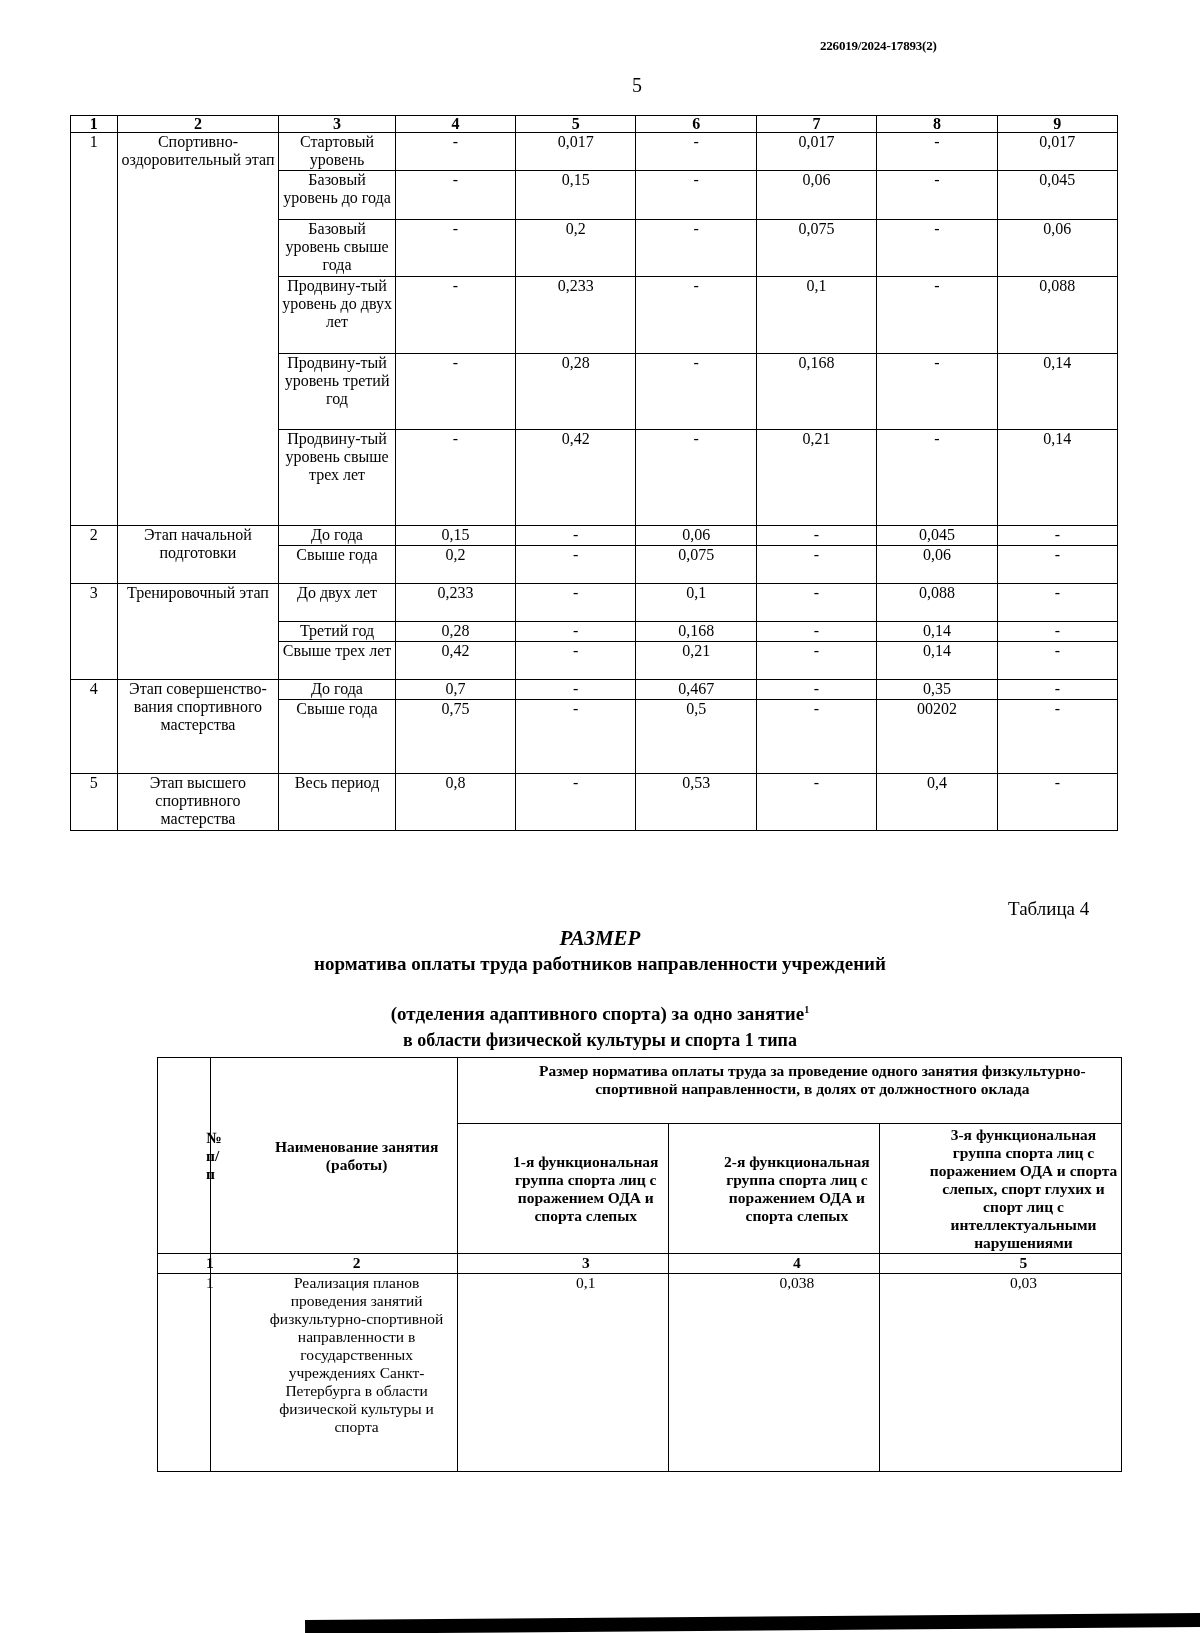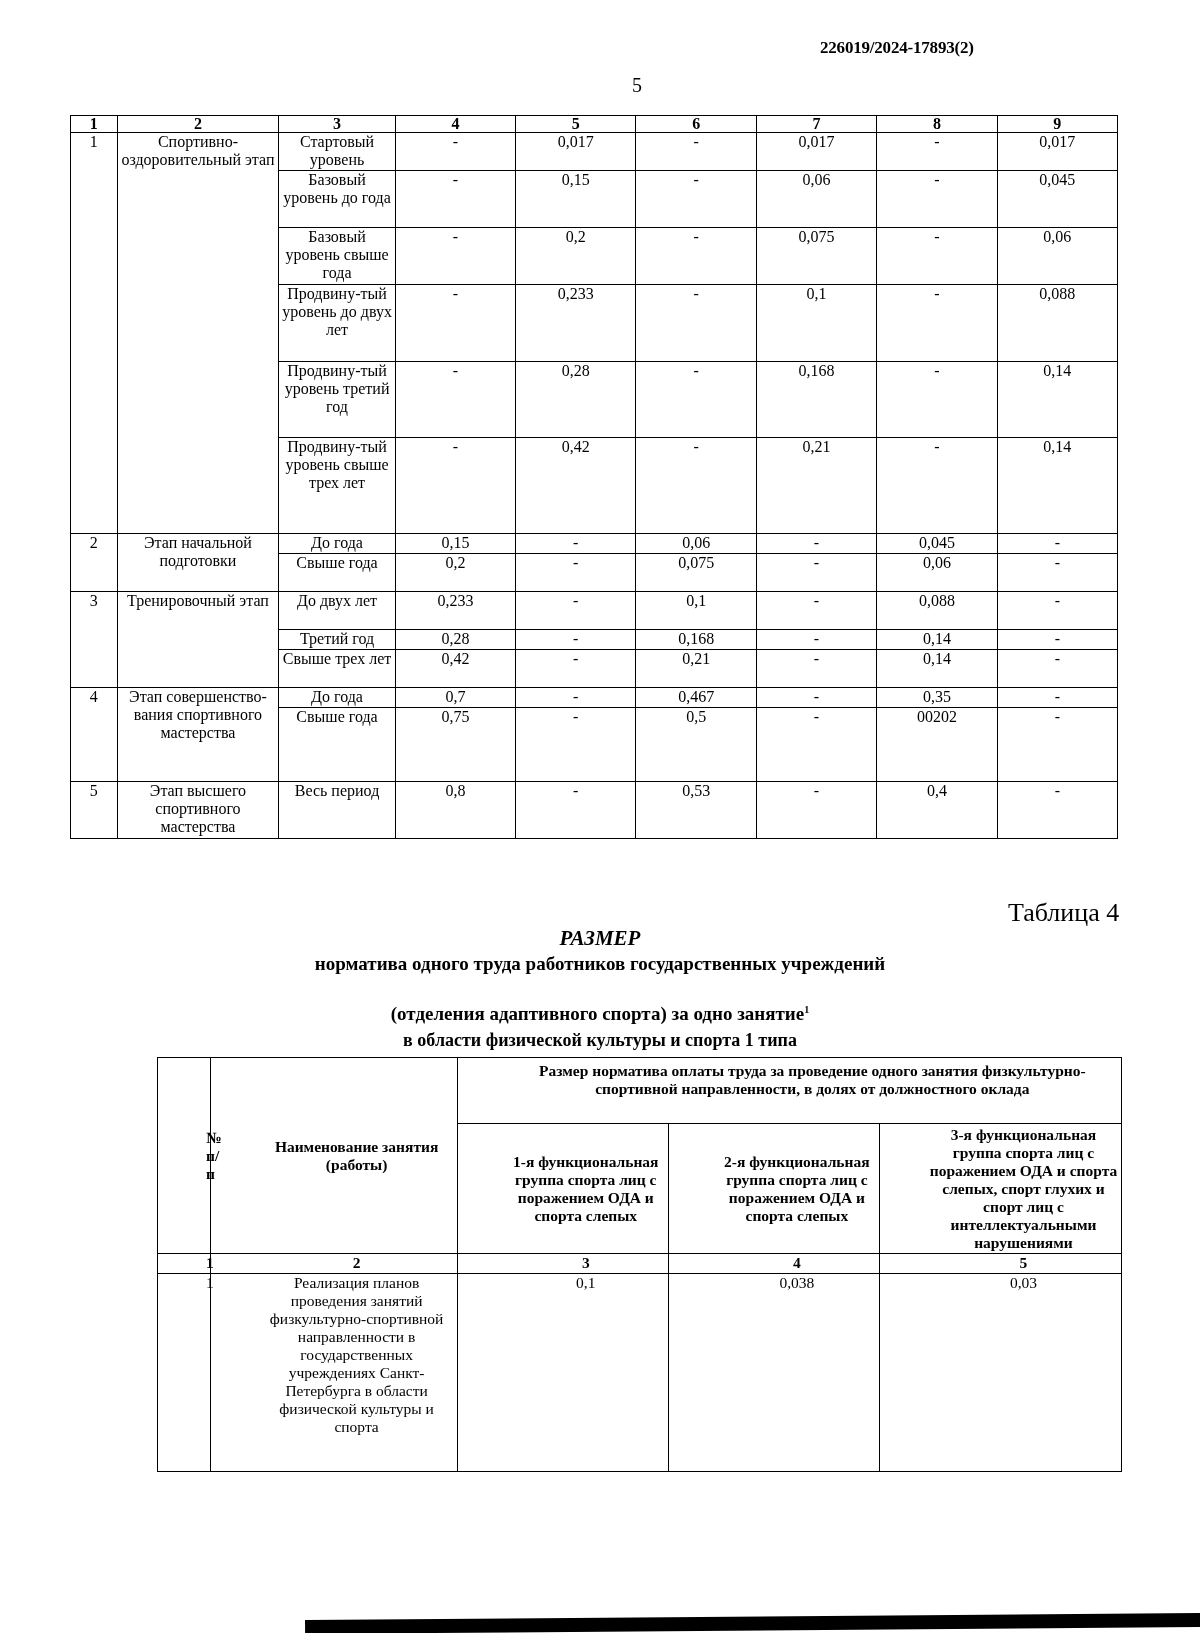--- a/index.html
+++ b/index.html
@@ -1,26 +1,26 @@
 <!DOCTYPE html>
 <html><head>
 <meta charset="utf-8">
 <style>
   html, body { margin:0; padding:0; background:#ffffff; }
   body { width:1200px; height:1633px; position:relative; overflow:hidden;
          font-family:"Liberation Serif", "DejaVu Serif", serif; color:#000; }
-  .doc-id { position:absolute; left:820px; top:38px; font-size:17px; font-weight:bold; letter-spacing:-0.2px;text-align:center; }
+  .doc-id { position:absolute; left:820px; top:38px; font-size:13px; font-weight:bold; letter-spacing:-0.2px;text-align:center; }
   .page-num { position:absolute; left:632px; top:74px; font-size:20px; }
   table { border-collapse:collapse; table-layout:fixed; }
   td, th { border:1.5px solid #000; padding:0 2px; text-align:center; vertical-align:top;
            font-size:16px; line-height:18px; font-weight:normal; }
   .t1 { position:absolute; left:70px; top:115px; width:1048px; }
   .t1 .hdr td { font-weight:bold; height:16px; line-height:16px; }
   .title-block { position:absolute; left:0; width:1200px; text-align:center; font-weight:bold; }
-  .table-label { position:absolute; left:1008px; top:898px; font-size:26px; }
+  .table-label { position:absolute; left:1008px; top:898px; font-size:19px; }
   .t2 { position:absolute; left:157px; top:1057px; width:965px; }
   .t2 td { font-size:15.5px; line-height:18px;padding-left:48px; }
   .t2 .bold td, .t2 td.bold { font-weight:bold; }
   .scan-bar { position:absolute; left:305px; top:1620px; width:900px; height:14px; background:#000;
               transform:rotate(-0.45deg); transform-origin:left top; }
   sup { font-size:10px; }
 </style>
 </head>
 <body>
 
@@ -56,21 +56,21 @@
       <td rowspan="6">1</td>
       <td rowspan="6">Спортивно-оздоровительный этап</td>
       <td>Стартовый уровень</td>
       <td>-</td>
       <td>0,017</td>
       <td>-</td>
       <td>0,017</td>
       <td>-</td>
       <td>0,017</td>
     </tr>
-    <tr style="height:57px">
+    <tr style="height:49px">
       <td>Базовый уровень до года</td>
       <td>-</td>
       <td>0,15</td>
       <td>-</td>
       <td>0,06</td>
       <td>-</td>
       <td>0,045</td>
     </tr>
     <tr style="height:57px">
       <td>Базовый уровень свыше года</td>
@@ -190,21 +190,21 @@
       <td>0,53</td>
       <td>-</td>
       <td>0,4</td>
       <td>-</td>
     </tr>
   </tbody>
 </table>
 
 <div class="table-label">Таблица 4</div>
 <div class="title-block" style="top:926px; font-size:21px;font-style:italic;">РАЗМЕР</div>
-<div class="title-block" style="top:953px; font-size:19px;">норматива одного труда работников государственных учреждений</div>
+<div class="title-block" style="top:953px; font-size:19px;">норматива оплаты труда работников направленности учреждений</div>
 <div class="title-block" style="top:1030px; font-size:18px;">в области физической культуры и спорта 1 типа</div>
 <div class="title-block" style="top:1003px; font-size:19px;"><span>(отделения адаптивного спорта) за одно занятие</span><sup>1</sup></div>
 
 <table class="t2">
   <colgroup>
     <col style="width:51px">
       <col style="width:240px">
       <col style="width:205px">
     <col style="width:205px">
       <col style="width:235px">

